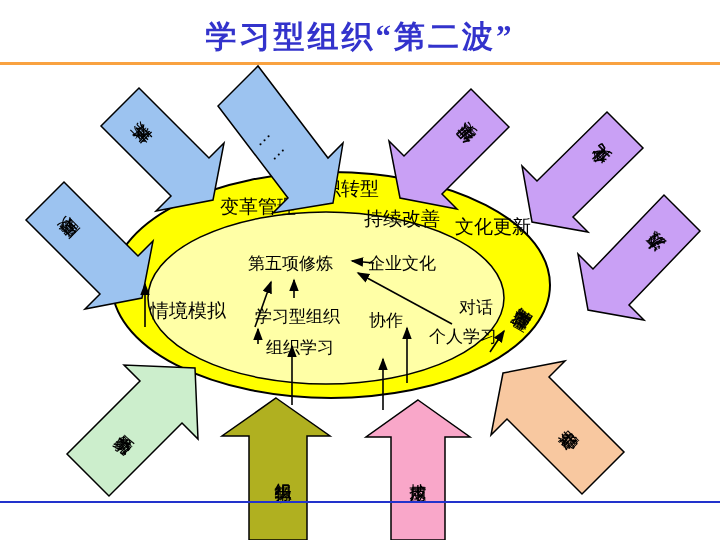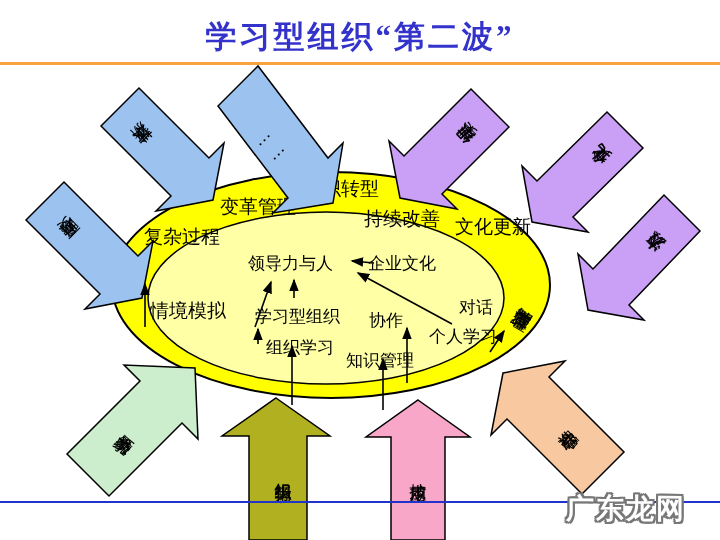--- a/index.html
+++ b/index.html
@@ -53,33 +53,31 @@
 
   <svg class="layer" width="720" height="540">
     <ellipse cx="331" cy="285" rx="219" ry="113" stroke="#000" stroke-width="2" fill="#FFFF00"></ellipse>
     <ellipse cx="326" cy="298" rx="178" ry="86" stroke="#000" stroke-width="1.5" fill="#FFFFA6"></ellipse>
   </svg>
 
   <div class="ring-label" style="left:303px;top:176px">组织转型</div>
   <div class="ring-label" style="left:220px;top:194px">变革管理</div>
   <div class="ring-label" style="left:455px;top:214px">文化更新</div>
   <div class="ring-label" style="left:364px;top:206px">持续改善</div>
-  <div class="ring-label" style="left:144px;top:224px">复杂过程</div>
   <div class="ring-label" style="left:98px;top:248px">决策</div>
   <div class="ring-label" style="left:150px;top:298px">情境模拟</div>
   <div id="label-capital">智慧资本管理</div>
 
-  <div class="inner-label" style="left:248px;top:252px">领导力与人</div>
+  <div class="inner-label" style="left:248px;top:252px">第五项修炼</div>
   <div class="inner-label" style="left:368px;top:252px">企业文化</div>
   <div class="inner-label" style="left:459px;top:296px">对话</div>
   <div class="inner-label" style="left:369px;top:309px">协作</div>
   <div class="inner-label" style="left:429px;top:325px">个人学习</div>
   <div class="inner-label" style="left:255px;top:305px">学习型组织</div>
   <div class="inner-label" style="left:266px;top:336px">组织学习</div>
-  <div class="inner-label" style="left:346px;top:349px">知识管理</div>
 
   <svg class="layer" width="720" height="540">
 
     <polygon points="333,203 343,143 328,158 258,66 218,106 288,198 273,213" stroke="#000" stroke-width="1.5" fill="#9CC3F0"></polygon>
 
     <polygon points="213,200 224,143 209,158 139,88 101,126 171,196 156,211" stroke="#000" stroke-width="1.5" fill="#9CC3F0"></polygon>
 
     <polygon points="142,298 153,241 138,256 64,182 26,220 100,294 85,309" stroke="#000" stroke-width="1.5" fill="#9CC3F0"></polygon>
 
     <polygon points="400,198 389,141 404,156 471,89 509,127 442,194 457,209" stroke="#000" stroke-width="1.5" fill="#C9A0F5"></polygon>
@@ -122,15 +120,14 @@
       <line x1="452" y1="324" x2="358" y2="273" marker-end="url(#ah)"></line>
       <line x1="407" y1="383" x2="407" y2="328" marker-end="url(#ah)"></line>
       <line x1="383" y1="410" x2="383" y2="359" marker-end="url(#ah)"></line>
       <line x1="292" y1="405" x2="292" y2="346" marker-end="url(#ah)"></line>
       <line x1="258" y1="344" x2="258" y2="329" marker-end="url(#ah)"></line>
       <line x1="490" y1="352" x2="504" y2="331" marker-end="url(#ah)"></line>
     </g>
   </svg>
 
   <div id="bottom-rule"></div>
-  <div id="watermark">广东龙网</div>
 
 </div>
 
 </body></html>

